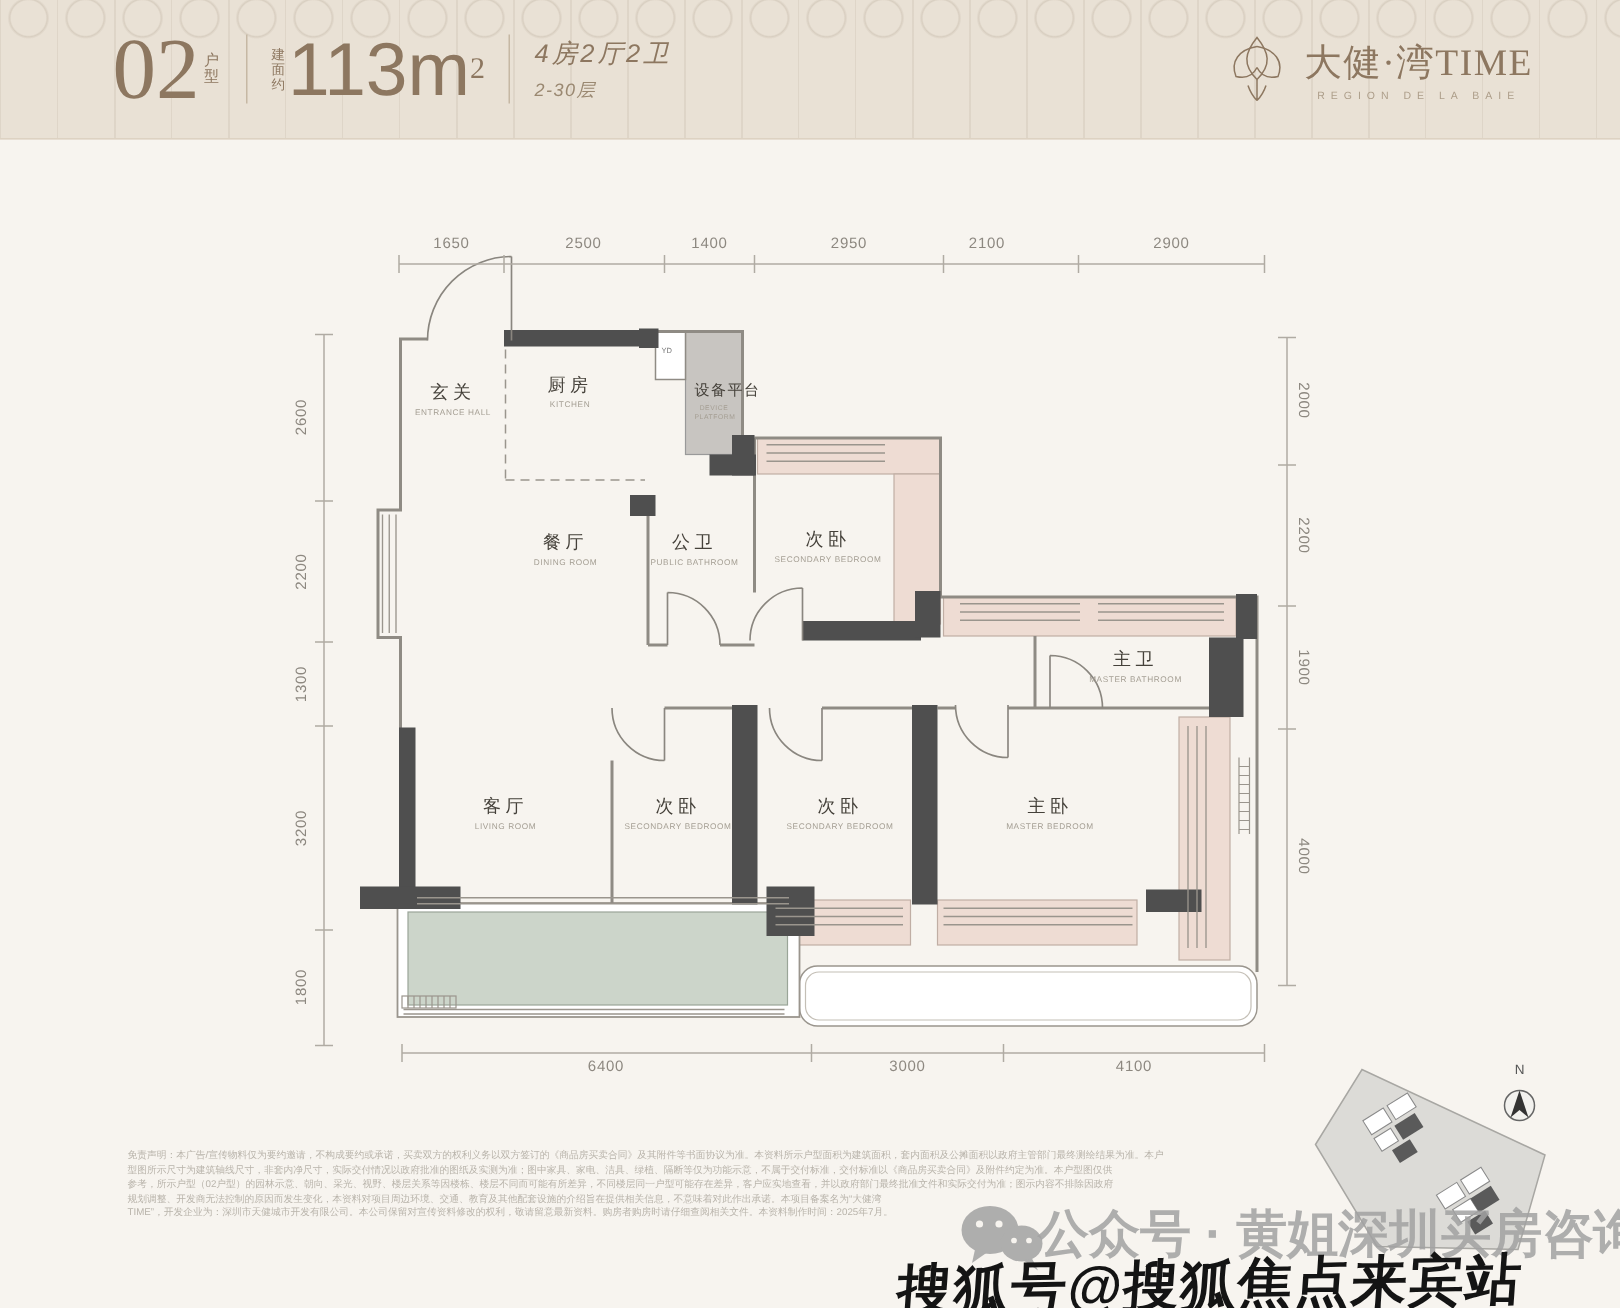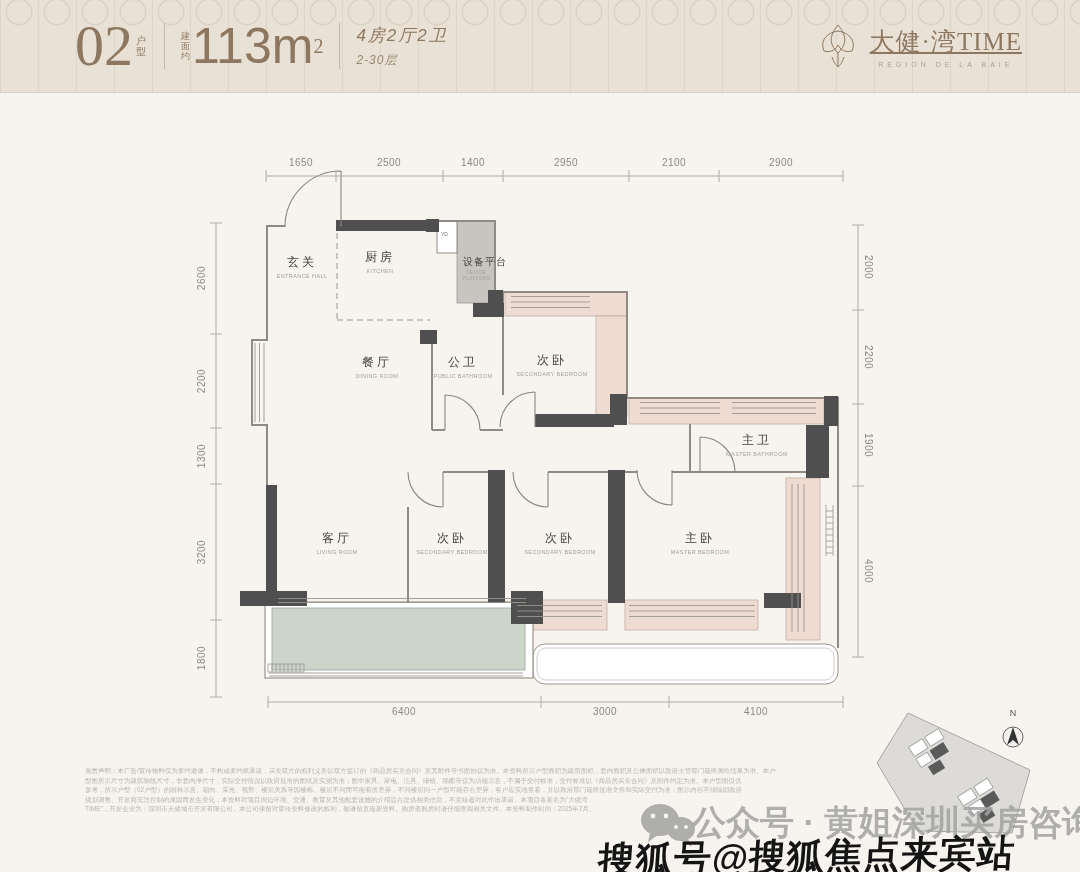--- a/index.html
+++ b/index.html
@@ -21,21 +21,21 @@
     margin-left:3px;vertical-align:-8px;word-break:break-all;}
   .hdiv{width:1px;height:46px;background:#c6b8a4;margin:0 16px;}
   .areaprefix{display:inline-block;width:11px;font-size:9px;line-height:10px;color:#8d7760;
     vertical-align:14px;margin-right:0;word-break:break-all;}
   .areanum{font-family:Liberation Sans, sans-serif;font-size:50px;line-height:50px;}
   .areasup{font-family:"Liberation Serif",serif;font-size:20px;vertical-align:22px;}
   .spec{ font-style:italic;}
   .spec .l1{font-size:17px;letter-spacing:2px;}
   .spec .l2{font-size:12px;margin-top:5px;color:#9a8871;letter-spacing:1px;}
   .logo{position:absolute;right:58px;top:0;height:92px;display:flex;align-items:center;gap:10px;}
-  .logotxt .cn{font-family:"Liberation Serif",serif;font-size:25px;letter-spacing:1px;color:#8d7760;text-decoration:underline;}
+  .logotxt .cn{font-family:"Liberation Serif",serif;font-size:25px;letter-spacing:1px;color:#8d7760;}
   .logotxt .sub{font-size:7px;letter-spacing:4px;color:#ad9e8a;margin-top:3px;text-align:center;}
 
   
   .room{position:absolute;text-align:center;transform:translate(-50%,-50%);color:#45413a;z-index:5;}
   .room .cn{font-size:12px;letter-spacing:3px;white-space:nowrap;}
   .room .en{font-size:5.5px;color:#a59f94;letter-spacing:0.4px;margin-top:2px;white-space:nowrap;}
   .room.small .cn{font-size:10px;letter-spacing:1px;line-height:12px;}
   .room.small{width:26px;}
   .room.small .en{white-space:normal;font-size:4.5px;line-height:5.5px;}
   .dim{position:absolute;width:60px;margin-left:-30px;height:12px;margin-top:-6px;
@@ -205,21 +205,21 @@
     <circle cx="1013" cy="737" r="10" fill="#f2f1ee" stroke="#666" stroke-width="1"></circle>
     <polygon points="1013,727 1007,745 1013,740 1019,745" fill="#333"></polygon>
   </g>
 </svg>
 <div class="compassN">N</div>
 
 <div class="dim" style="left:301px;top:163px">1650</div>
 <div class="dim" style="left:389px;top:163px">2500</div>
 <div class="dim" style="left:473px;top:163px">1400</div>
 <div class="dim" style="left:566px;top:163px">2950</div>
-<div class="dim" style="left:674px;top:163px">2100</div>
+<div class="dim" style="left:658px;top:163px">2100</div>
 <div class="dim" style="left:781px;top:163px">2900</div>
 <div class="dim" style="left:404px;top:712px">6400</div>
 <div class="dim" style="left:605px;top:712px">3000</div>
 <div class="dim" style="left:756px;top:712px">4100</div>
 <div class="dim" style="left:202px;top:278px;transform:rotate(-90deg)">2600</div>
 <div class="dim" style="left:202px;top:381px;transform:rotate(-90deg)">2200</div>
 <div class="dim" style="left:202px;top:456px;transform:rotate(-90deg)">1300</div>
 <div class="dim" style="left:202px;top:552px;transform:rotate(-90deg)">3200</div>
 <div class="dim" style="left:202px;top:658px;transform:rotate(-90deg)">1800</div>
 <div class="dim" style="left:868px;top:267px;transform:rotate(90deg)">2000</div>

